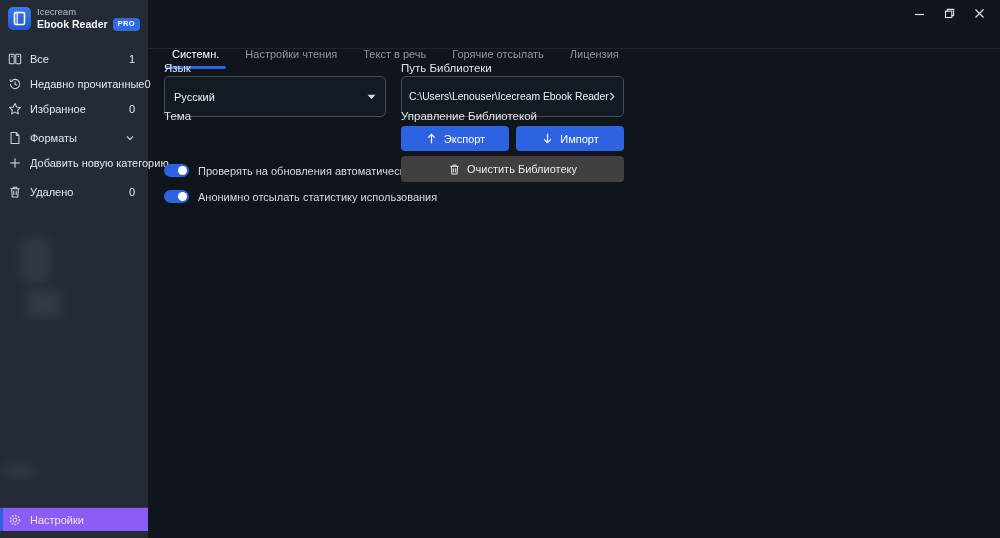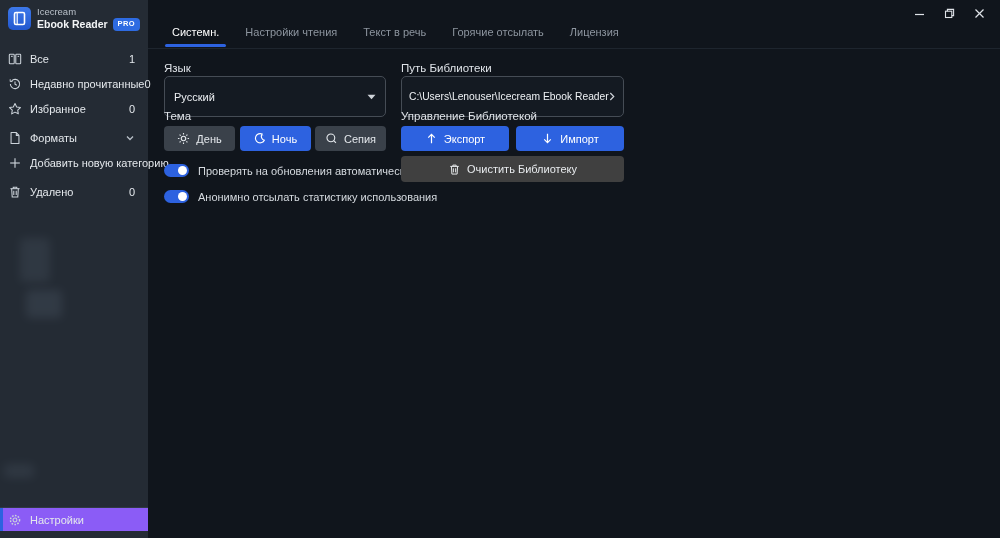--- a/index.html
+++ b/index.html
@@ -57,21 +57,21 @@
     content:""; position:absolute; left:0; top:0; bottom:0; width:3px; background:#2d62e0;
   }
 
   
   .main { position:absolute; left:148px; top:0; right:0; bottom:0; }
 
   .titlebar-controls { position:absolute; top:4px; right:6px; display:flex; }
   .win-btn { width:30px; height:18px; display:flex; align-items:center; justify-content:center; color:#dfe3e8; }
 
   .tabs { position:absolute; left:24px; top:26px; display:flex; gap:26px; font-size:11px; }
-  .tab { color:#8d959f; position:relative; padding-bottom:9px; white-space:nowrap; }
+  .tab { color:#8d959f; position:relative; padding-bottom:9px; white-space:nowrap;margin-top:22px; }
   .tab.active { color:#ffffff; }
   .tab.active::after {
     content:""; position:absolute; left:-7px; right:-7px; bottom:0; height:3px;
     border-radius:2px; background:#2d62e0;
   }
   .tabs-divider { position:absolute; left:0; right:0; top:48px; height:1px; background:#1e252e; }
 
   .field-label { position:absolute; font-size:11.5px; color:#dfe3e8; white-space:nowrap; }
   .inputbox {
     position:absolute; height:41px; background:#141a22; border:1px solid #454c55;
@@ -213,43 +213,20 @@
 
   <div class="field-label" style="left:16px; top:62px;">Язык</div>
   <div class="inputbox" style="left:16px; top:76px; width:222px; font-size:11px;">
     <span class="grow">Русский</span>
     <svg width="9" height="6" viewBox="0 0 9 6">
       <path d="M0.5 0.8l4 4.4 4-4.4z" fill="#cfd4da"></path>
     </svg>
   </div>
 
   <div class="field-label" style="left:16px; top:110px;">Тема</div>
-  <div class="theme-row">
-    <div class="btn btn-gray">
-      <svg class="bicon" viewBox="0 0 14 14" fill="none" stroke="currentColor" stroke-width="1.2">
-        <circle cx="7" cy="7" r="2.4"></circle>
-        <path d="M7 1v1.6M7 11.4V13M1 7h1.6M11.4 7H13M2.8 2.8l1.1 1.1M10.1 10.1l1.1 1.1M11.2 2.8l-1.1 1.1M3.9 10.1l-1.1 1.1"></path>
-      </svg>
-      <span>День</span>
-    </div>
-    <div class="btn btn-blue">
-      <svg class="bicon" viewBox="0 0 14 14" fill="none" stroke="currentColor" stroke-width="1.2">
-        <path d="M9.8 2.2a5 5 0 1 0 2.4 6.6A4.2 4.2 0 0 1 9.8 2.2z"></path>
-        <circle cx="10.6" cy="3.4" r="0.5" fill="currentColor" stroke="none"></circle>
-      </svg>
-      <span>Ночь</span>
-    </div>
-    <div class="btn btn-gray">
-      <svg class="bicon" viewBox="0 0 14 14" fill="none" stroke="currentColor" stroke-width="1.2">
-        <circle cx="6.3" cy="6.3" r="4.2"></circle>
-        <path d="M9.4 9.4l2.4 2.4"></path>
-      </svg>
-      <span>Сепия</span>
-    </div>
-  </div>
 
   <div class="toggle-row" style="top:164px;">
     <div class="toggle">
         <div class="knob"></div>
       </div>
     <span class="toggle-label">Проверять на обновления автоматически</span>
   </div>
   <div class="toggle-row" style="top:190px;">
     <div class="toggle">
         <div class="knob"></div>

